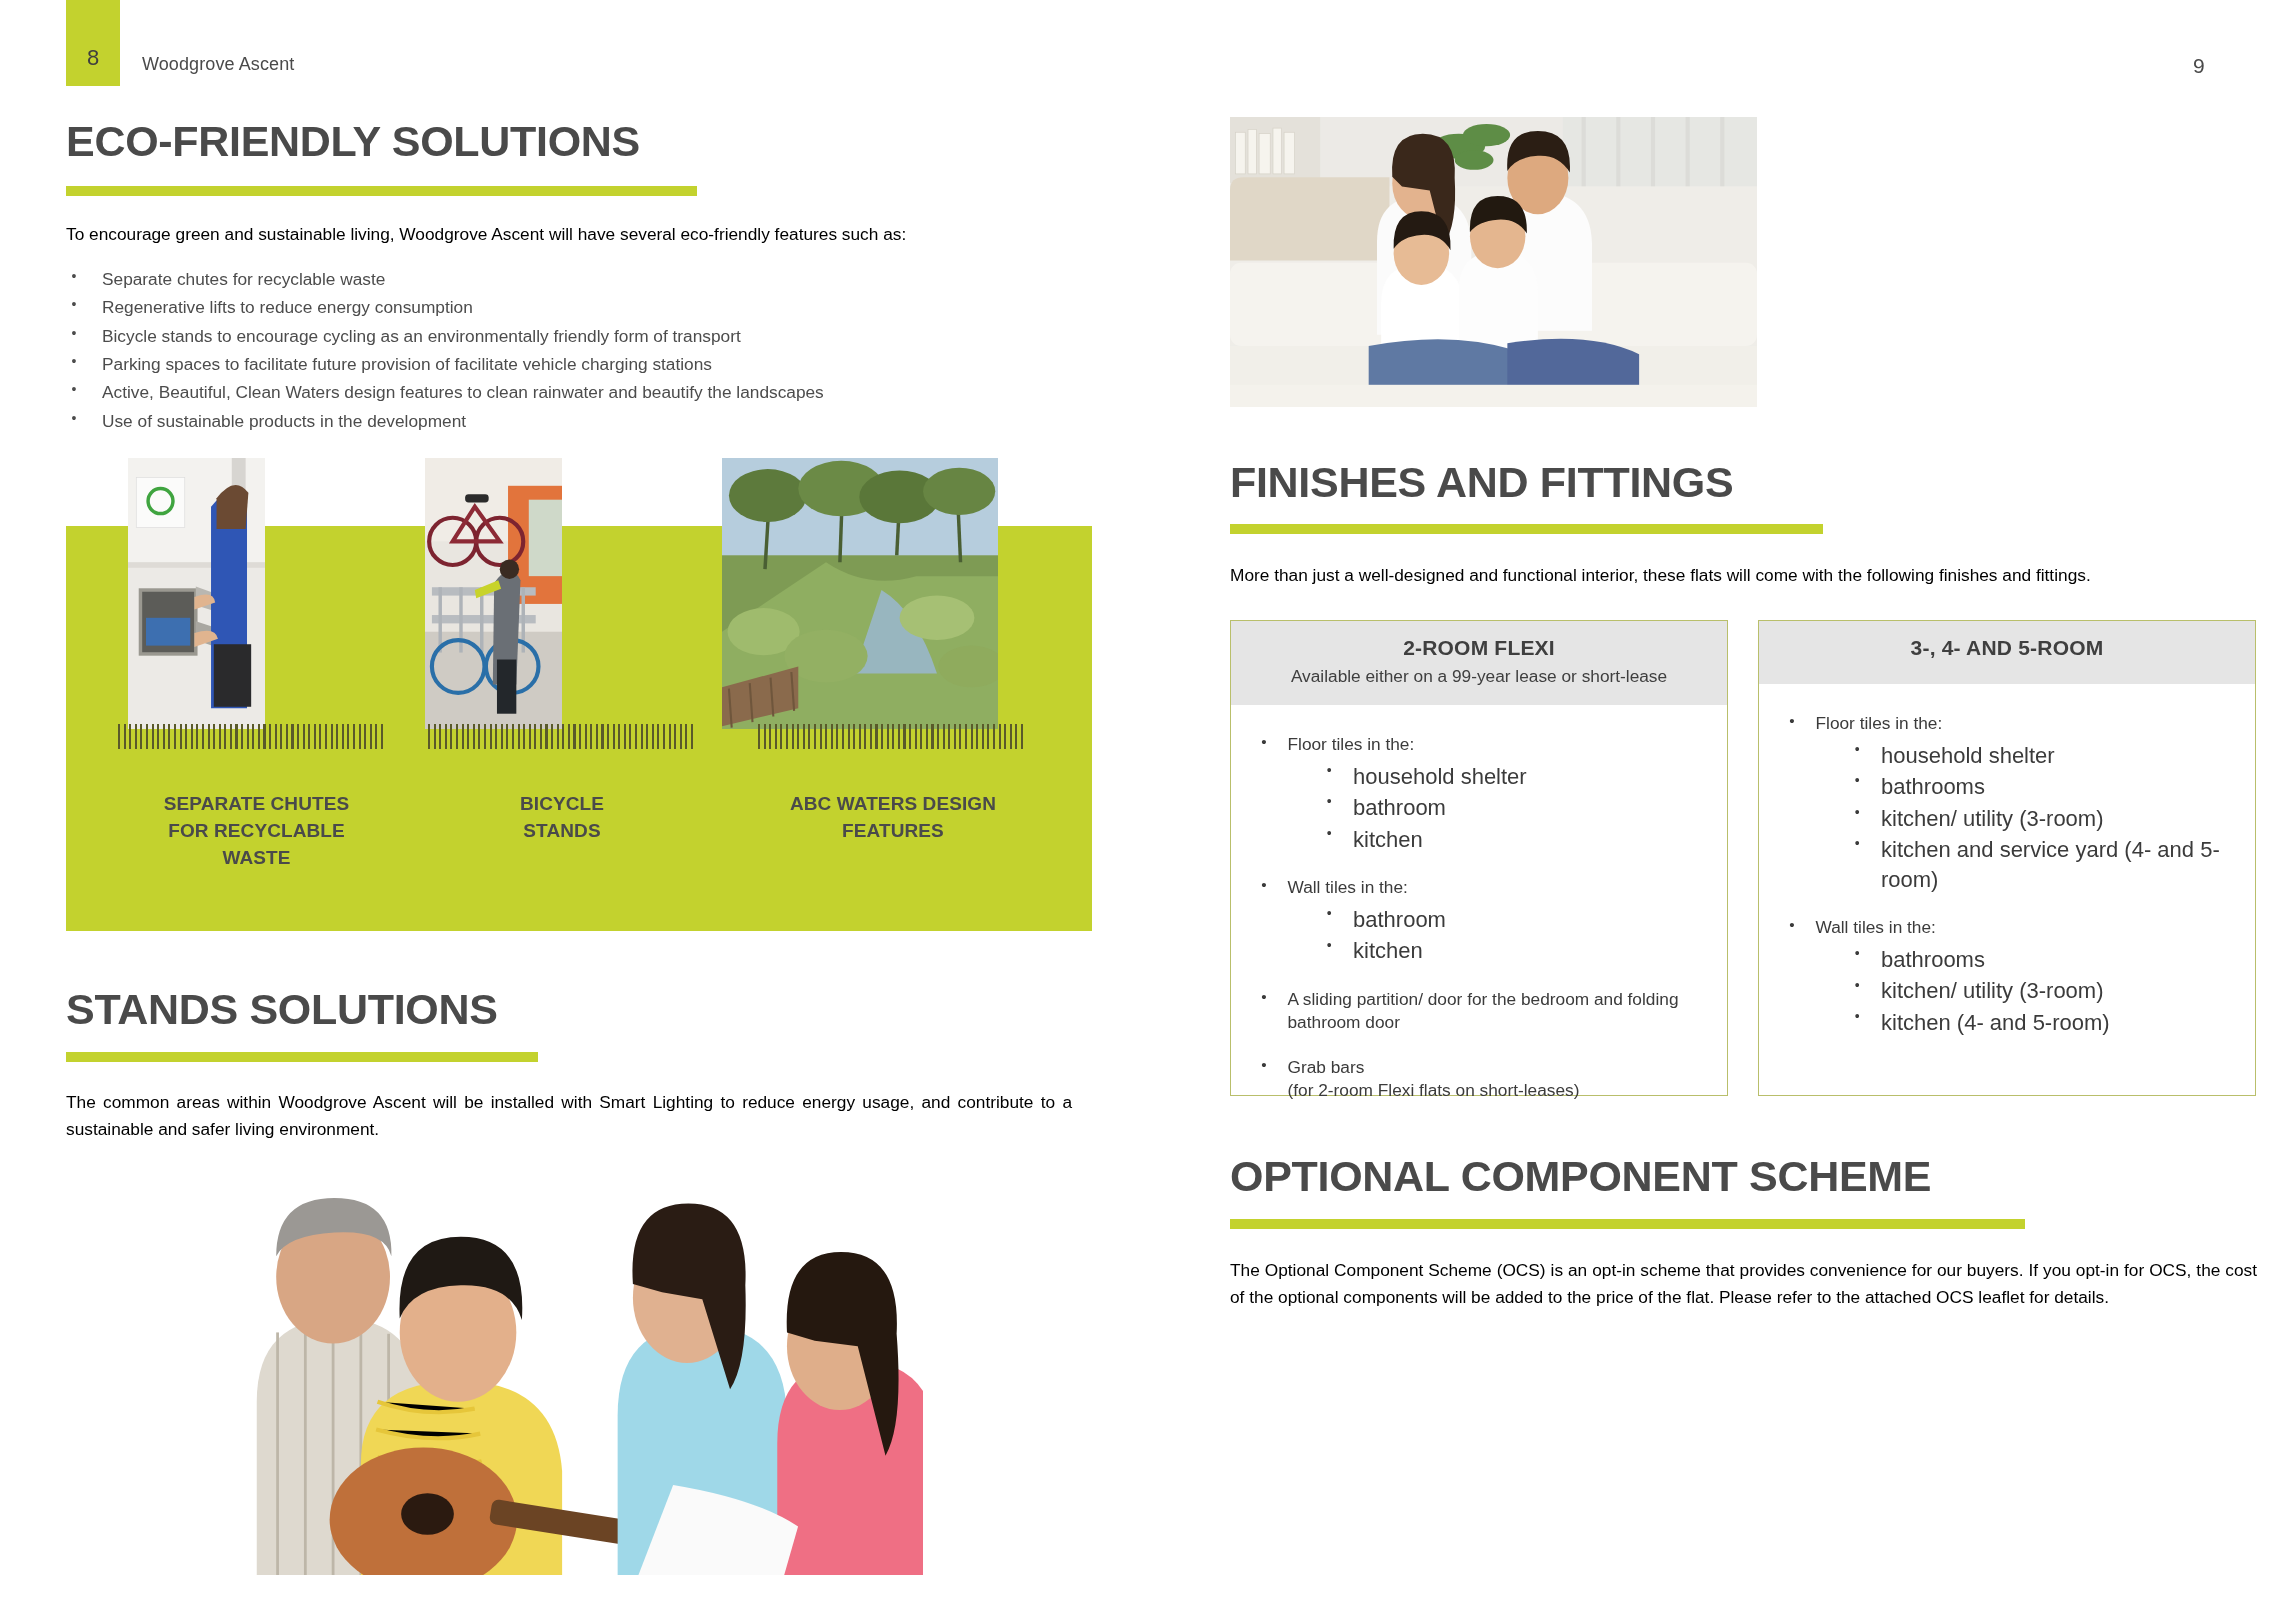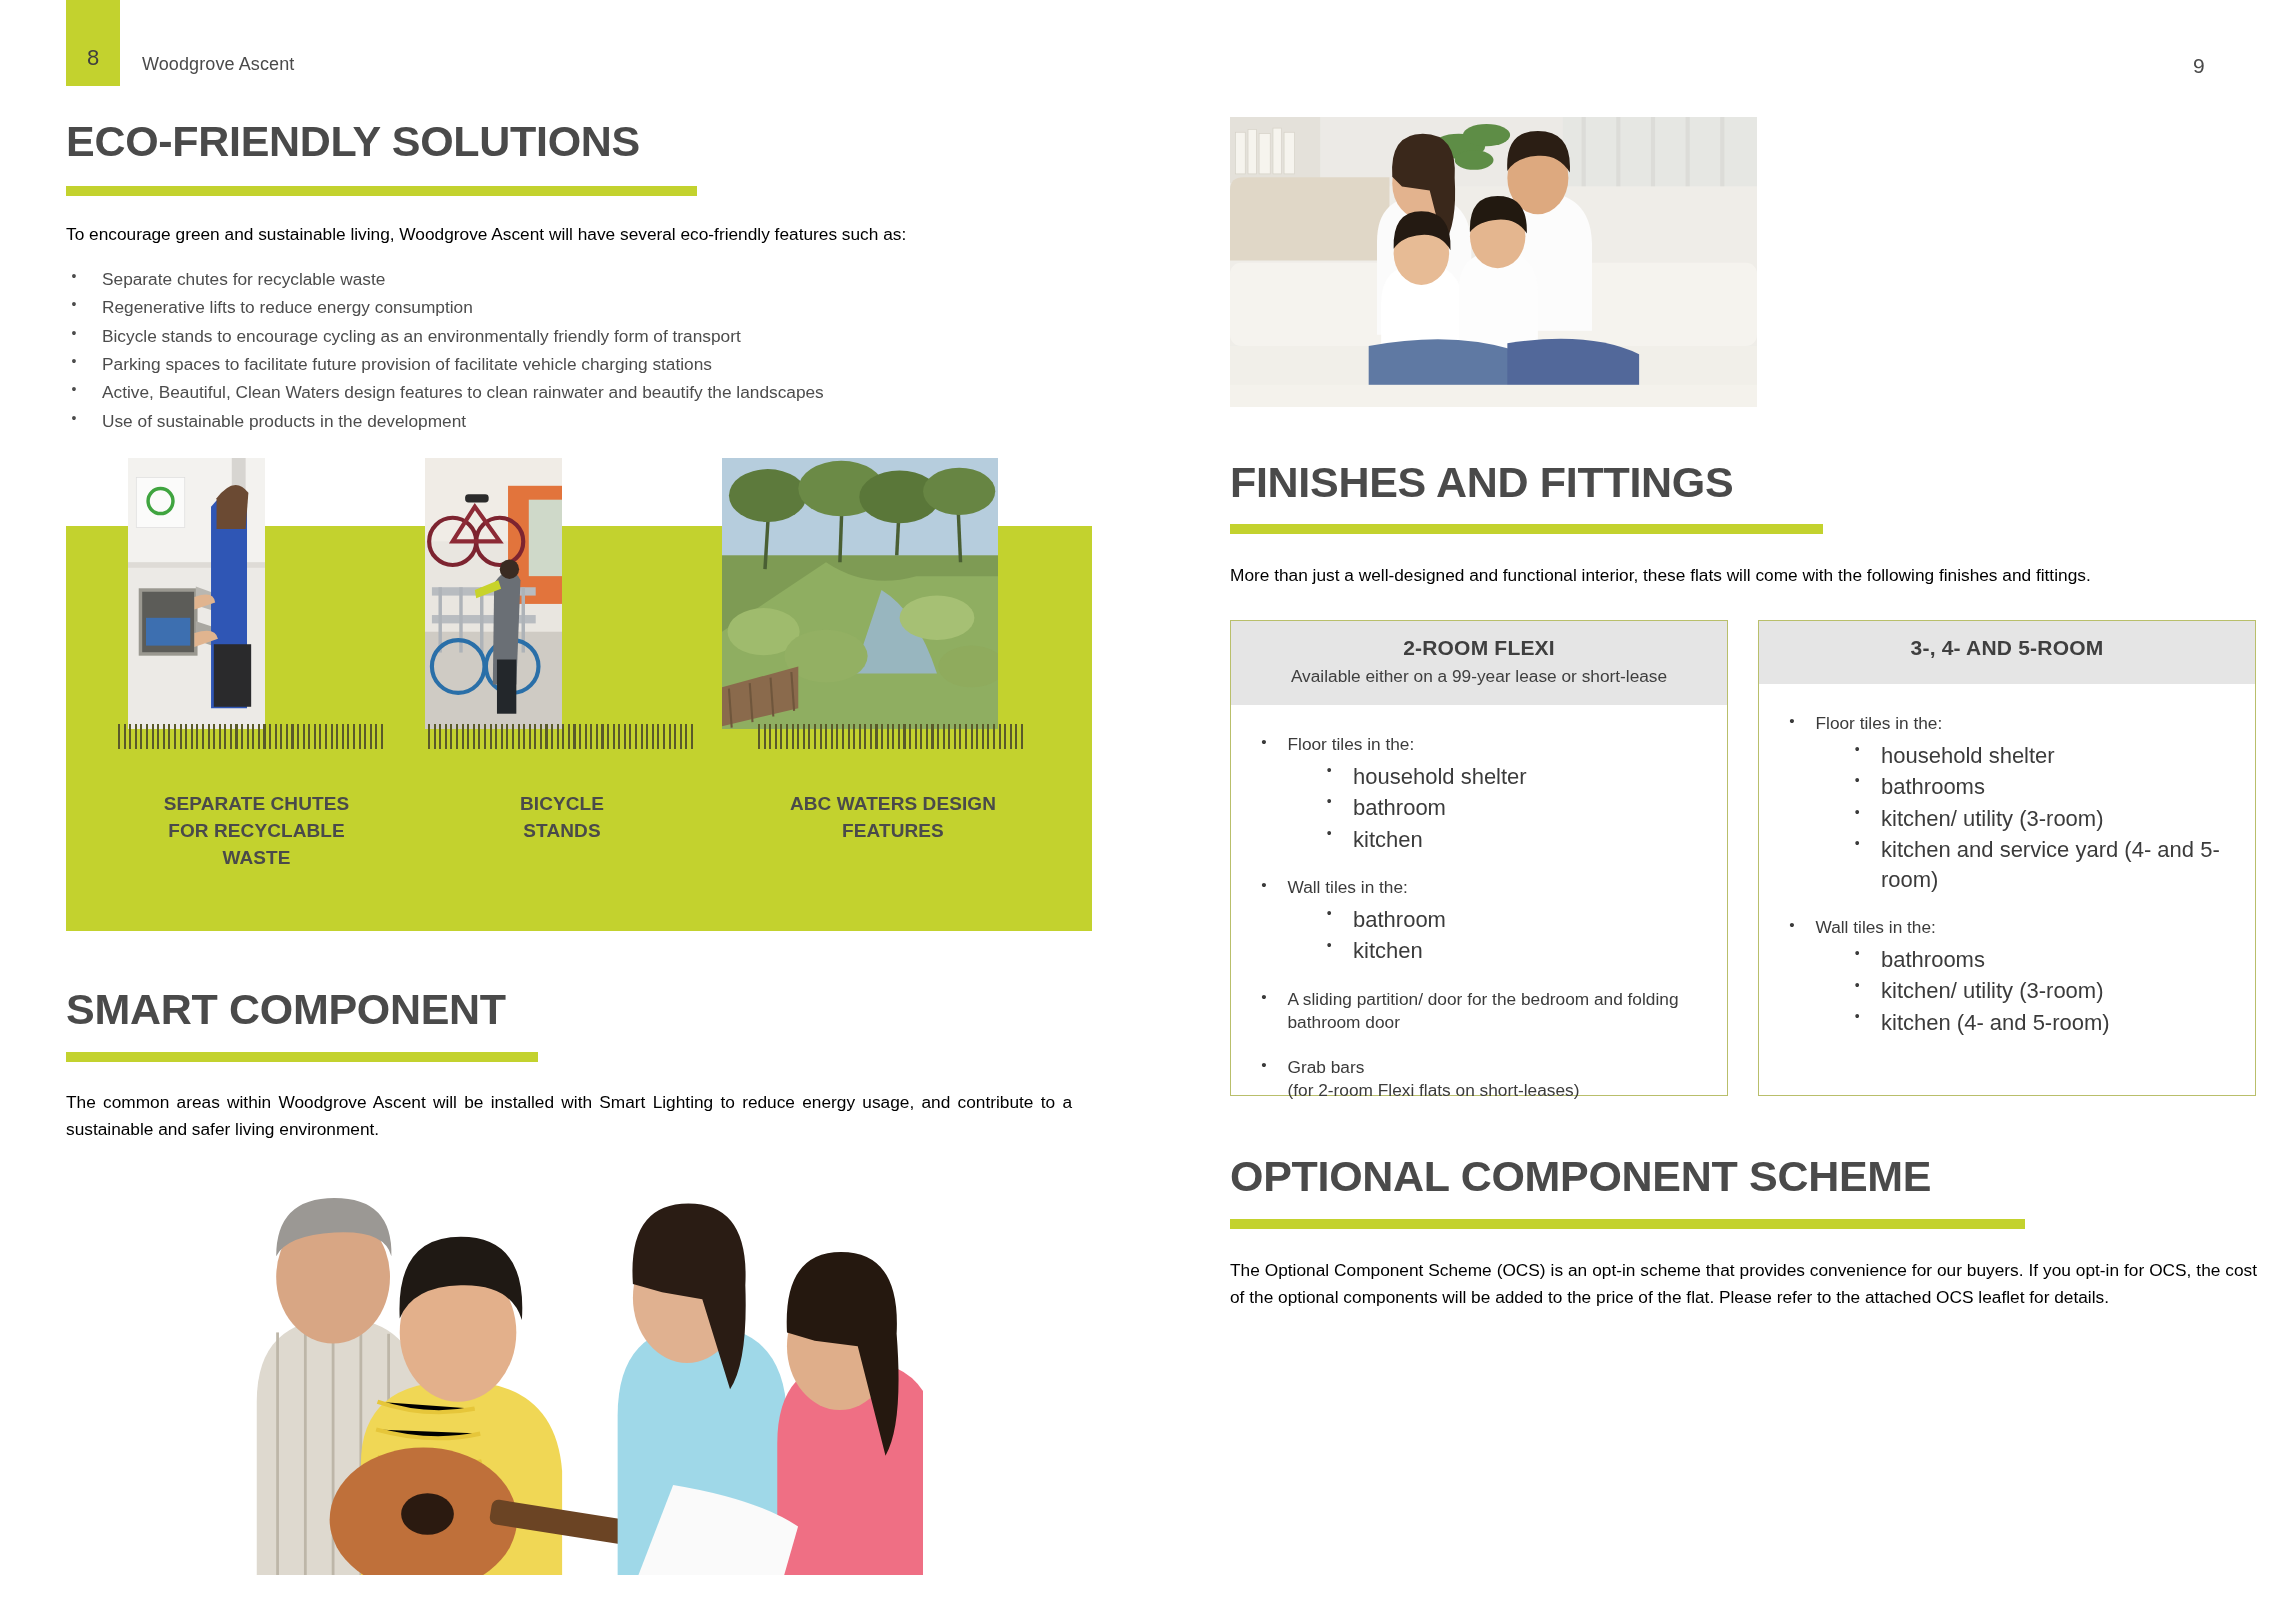--- a/index.html
+++ b/index.html
@@ -372,21 +372,21 @@
       <i></i>
       <i></i>
       <i></i>
       <i></i>
     </div>
 
   <div class="ph-cap" style="left:97px; top:791px; width:319px;">SEPARATE CHUTES<br>FOR RECYCLABLE<br>WASTE</div>
   <div class="ph-cap" style="left:423px; top:791px; width:278px;">BICYCLE<br>STANDS</div>
   <div class="ph-cap" style="left:737px; top:791px; width:312px;">ABC WATERS DESIGN<br>FEATURES</div>
 
-  <div class="sec-h" style="left:66px; top:985px;">SMART COMPONENT</div>
+  <div class="sec-h" style="left:66px; top:985px;">STANDS SOLUTIONS</div>
   <div class="rule" style="left:66px; top:1052px; width:472px;"></div>
   <div class="body-p just" style="left:66px; top:1089px; width:1006px;">The common areas within Woodgrove Ascent will be installed with Smart Lighting to reduce energy usage, and contribute to a sustainable and safer living environment.</div>
 
   <div class="photo" style="left:229px; top:1173px; width:694px; height:402px; background:#fff;">
     <svg viewBox="0 0 1000 580" width="694" height="402" preserveAspectRatio="none">
       <rect width="1000" height="580" fill="#ffffff"></rect>
 
       <path d="M40 330 q0 -120 120 -120 q110 0 120 120 l0 250 -240 0 z" fill="#ded9cf"></path>
       <g stroke="#bdb6a8" stroke-width="4">
         <line x1="70" y1="230" x2="70" y2="580"></line>

